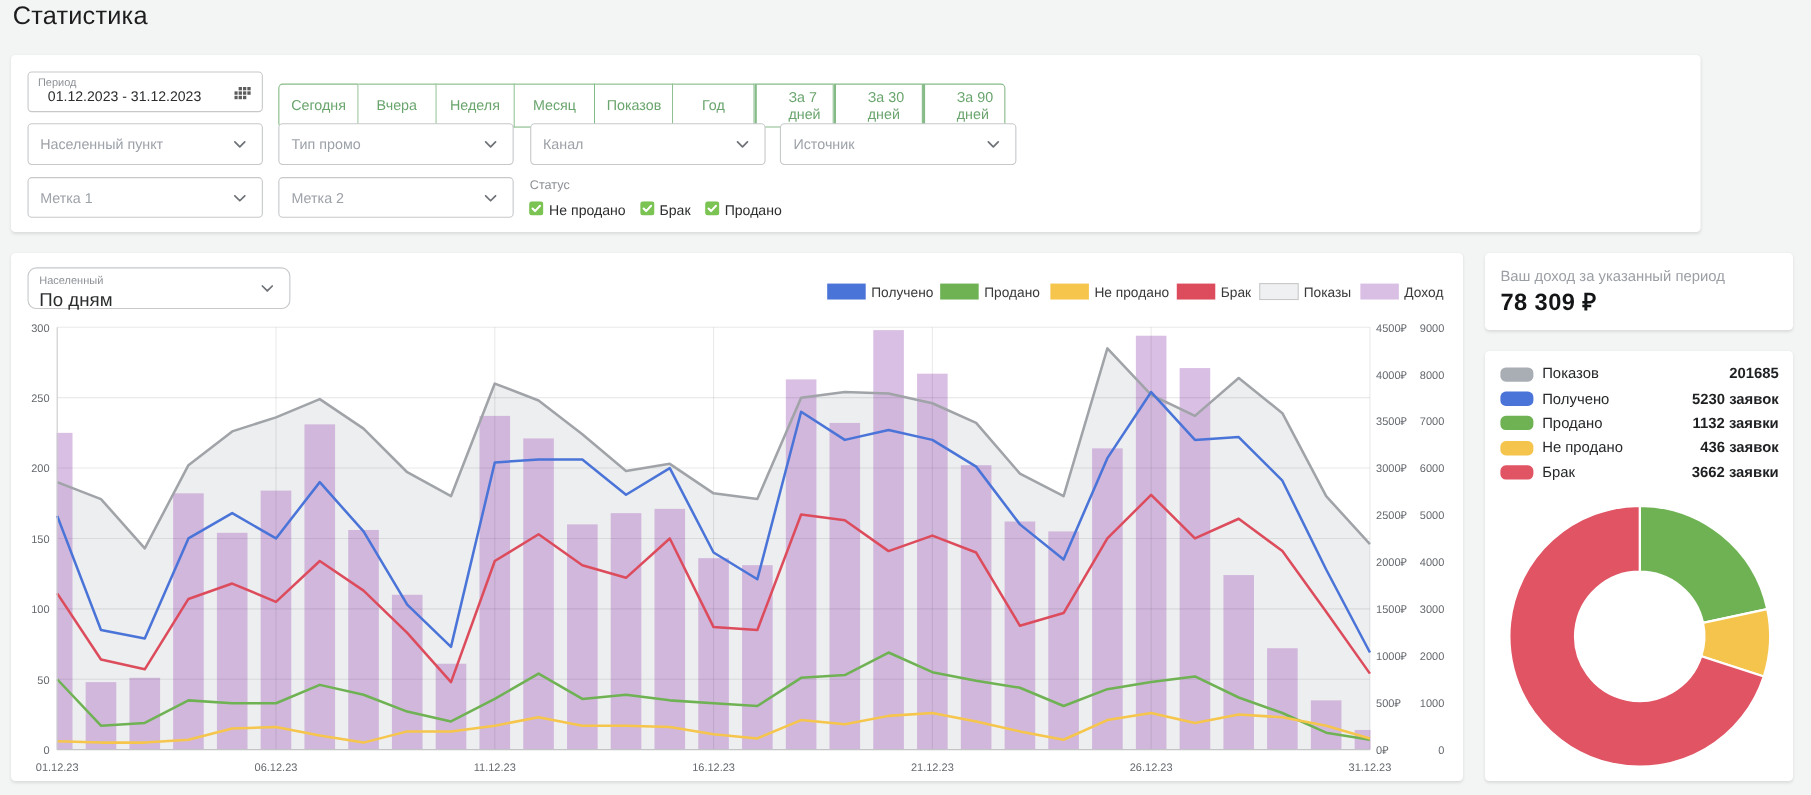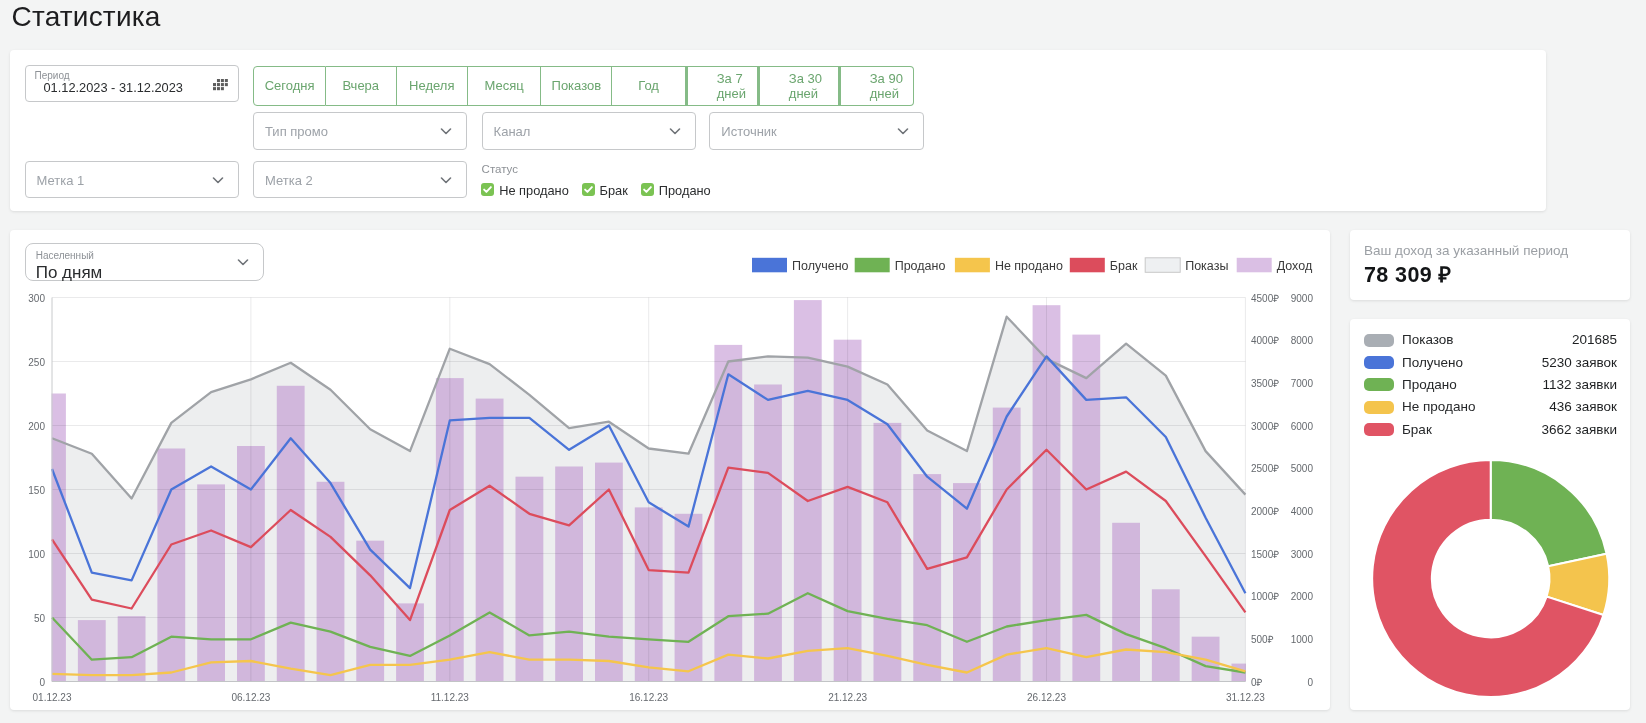--- a/index.html
+++ b/index.html
@@ -1,29 +1,29 @@
 <!DOCTYPE html>
 <html lang="ru"><head><meta charset="utf-8">
 <style>
 * { margin:0; padding:0; box-sizing:border-box; }
 html,body { width:1646px; height:723px; background:#f3f4f4; font-family:"Liberation Sans",sans-serif; position:relative; overflow:hidden; }
 .card { position:absolute; background:#fff; border-radius:4px; box-shadow:0 1px 3px rgba(0,0,0,0.10); }
-h1 { position:absolute; left:11.5px; top:1px; font-size:28px; font-weight:400; color:#1d1d1f; letter-spacing:0.2px;text-align:center; }
+h1 { position:absolute; left:11.5px; top:1px; font-size:23px; font-weight:400; color:#1d1d1f; letter-spacing:0.2px;text-align:center; }
 .sel { position:absolute; border:1px solid #c6c8ca; border-radius:4px; background:#fff; }
 .ph { position:absolute; left:11px; top:50%; transform:translateY(-50%); font-size:13px; color:#9da2a8; }
-.btnrow { position:absolute; left:243.4px; top:16px; height:39.5px; display:flex;border-radius:13px; }
+.btnrow { position:absolute; left:243.4px; top:26px; height:39.5px; display:flex;border-radius:13px; }
 .btn { border:1px solid #85bb87; border-left:none; color:#6aa56e; font-size:13px; display:flex; align-items:center; justify-content:center; background:#fff; }
 .btn.first { border-left:1px solid #85bb87; border-radius:4px 0 0 4px; }
 .btn.last { border-radius:0 4px 4px 0; }
 .btn.thick { border-left:2px solid #85bb87;padding-left:29px; }
 .lab-sm { position:absolute; font-size:10px; color:#8d9196; }
 .sw { position:absolute; width:30.5px; height:13px; border-radius:5px; }
 .l4 { position:absolute; font-size:13.5px; color:#26282a; }
 .lchk { position:absolute; font-size:12.8px; color:#2b2d2f; }
-.v4 { position:absolute; font-size:13.5px; color:#1e2022; font-weight:400; }
+.v4 { position:absolute; font-size:13.5px; color:#1e2022; font-weight:700; }
 </style></head>
 <body>
 <h1>Статистика</h1>
 
 <div class="card" style="left:10px;top:50px;width:1536px;height:161px">
   <div style="position:absolute;left:14.5px;top:14.5px;width:214px;height:37.5px;border:1px solid #c6c8ca;border-radius:4px">
     <div class="lab-sm" style="left:9px;top:4px">Период</div>
     <div style="position:absolute;left:18px;top:14.5px;font-size:12.8px;color:#2a2c2e">01.12.2023 - 31.12.2023</div>
     <svg width="16" height="12" style="position:absolute;right:9px;top:13px" xmlns="http://www.w3.org/2000/svg">
         <rect x="3.95" y="0.0" width="3" height="3.1" fill="#5c5c5c"></rect>
@@ -41,20 +41,26 @@
   <div class="btnrow">
       <div class="btn first" style="width:72.4px">Сегодня</div>
       <div class="btn div" style="width:70.9px">Вчера</div>
       <div class="btn div" style="width:71.2px">Неделя</div>
       <div class="btn div" style="width:73.4px">Месяц</div>
       <div class="btn div" style="width:71.2px">Показов</div>
       <div class="btn div" style="width:73.3px">Год</div>
       <div class="btn thick" style="width:72.1px">За 7 дней</div>
       <div class="btn thick" style="width:80.9px">За 30 дней</div>
       <div class="btn last thick" style="width:75.4px">За 90 дней</div>
+    </div>
+  <div class="sel" style="left:14.5px;top:62.2px;width:214px;height:37.5px">
+      <span class="ph">Населенный пункт</span>
+      <svg width="12" height="7" style="position:absolute;right:14px;top:50%;margin-top:-3px;" xmlns="http://www.w3.org/2000/svg">
+        <polyline points="1.5,1 6,5.5 10.5,1" fill="none" stroke="#6f7378" stroke-width="1.6" stroke-linecap="round" stroke-linejoin="round"></polyline>
+      </svg>
     </div>
   <div class="sel" style="left:243px;top:62.2px;width:214.4px;height:37.5px">
       <span class="ph">Тип промо</span>
       <svg width="12" height="7" style="position:absolute;right:14px;top:50%;margin-top:-3px;" xmlns="http://www.w3.org/2000/svg">
         <polyline points="1.5,1 6,5.5 10.5,1" fill="none" stroke="#6f7378" stroke-width="1.6" stroke-linecap="round" stroke-linejoin="round"></polyline>
       </svg>
     </div>
   <div class="sel" style="left:471.6px;top:62.2px;width:214.4px;height:37.5px">
       <span class="ph">Канал</span>
       <svg width="12" height="7" style="position:absolute;right:14px;top:50%;margin-top:-3px;" xmlns="http://www.w3.org/2000/svg">

